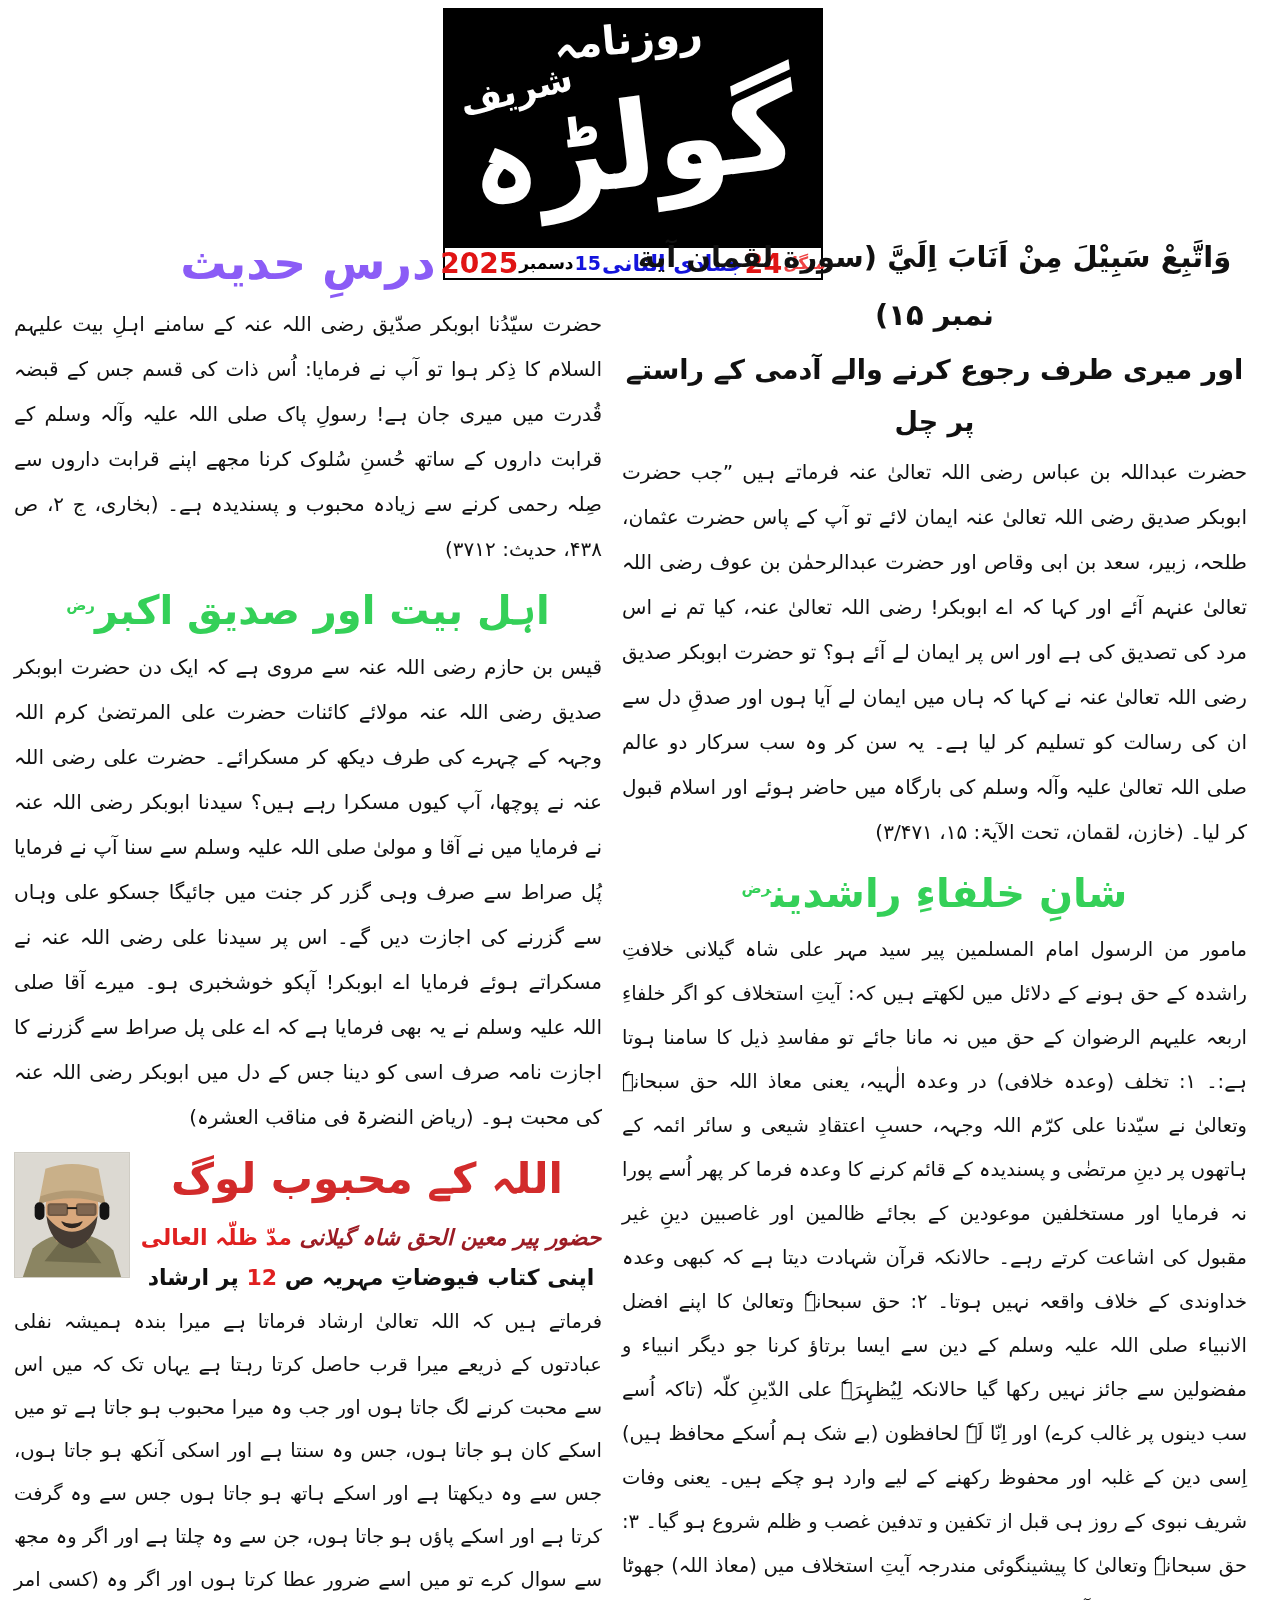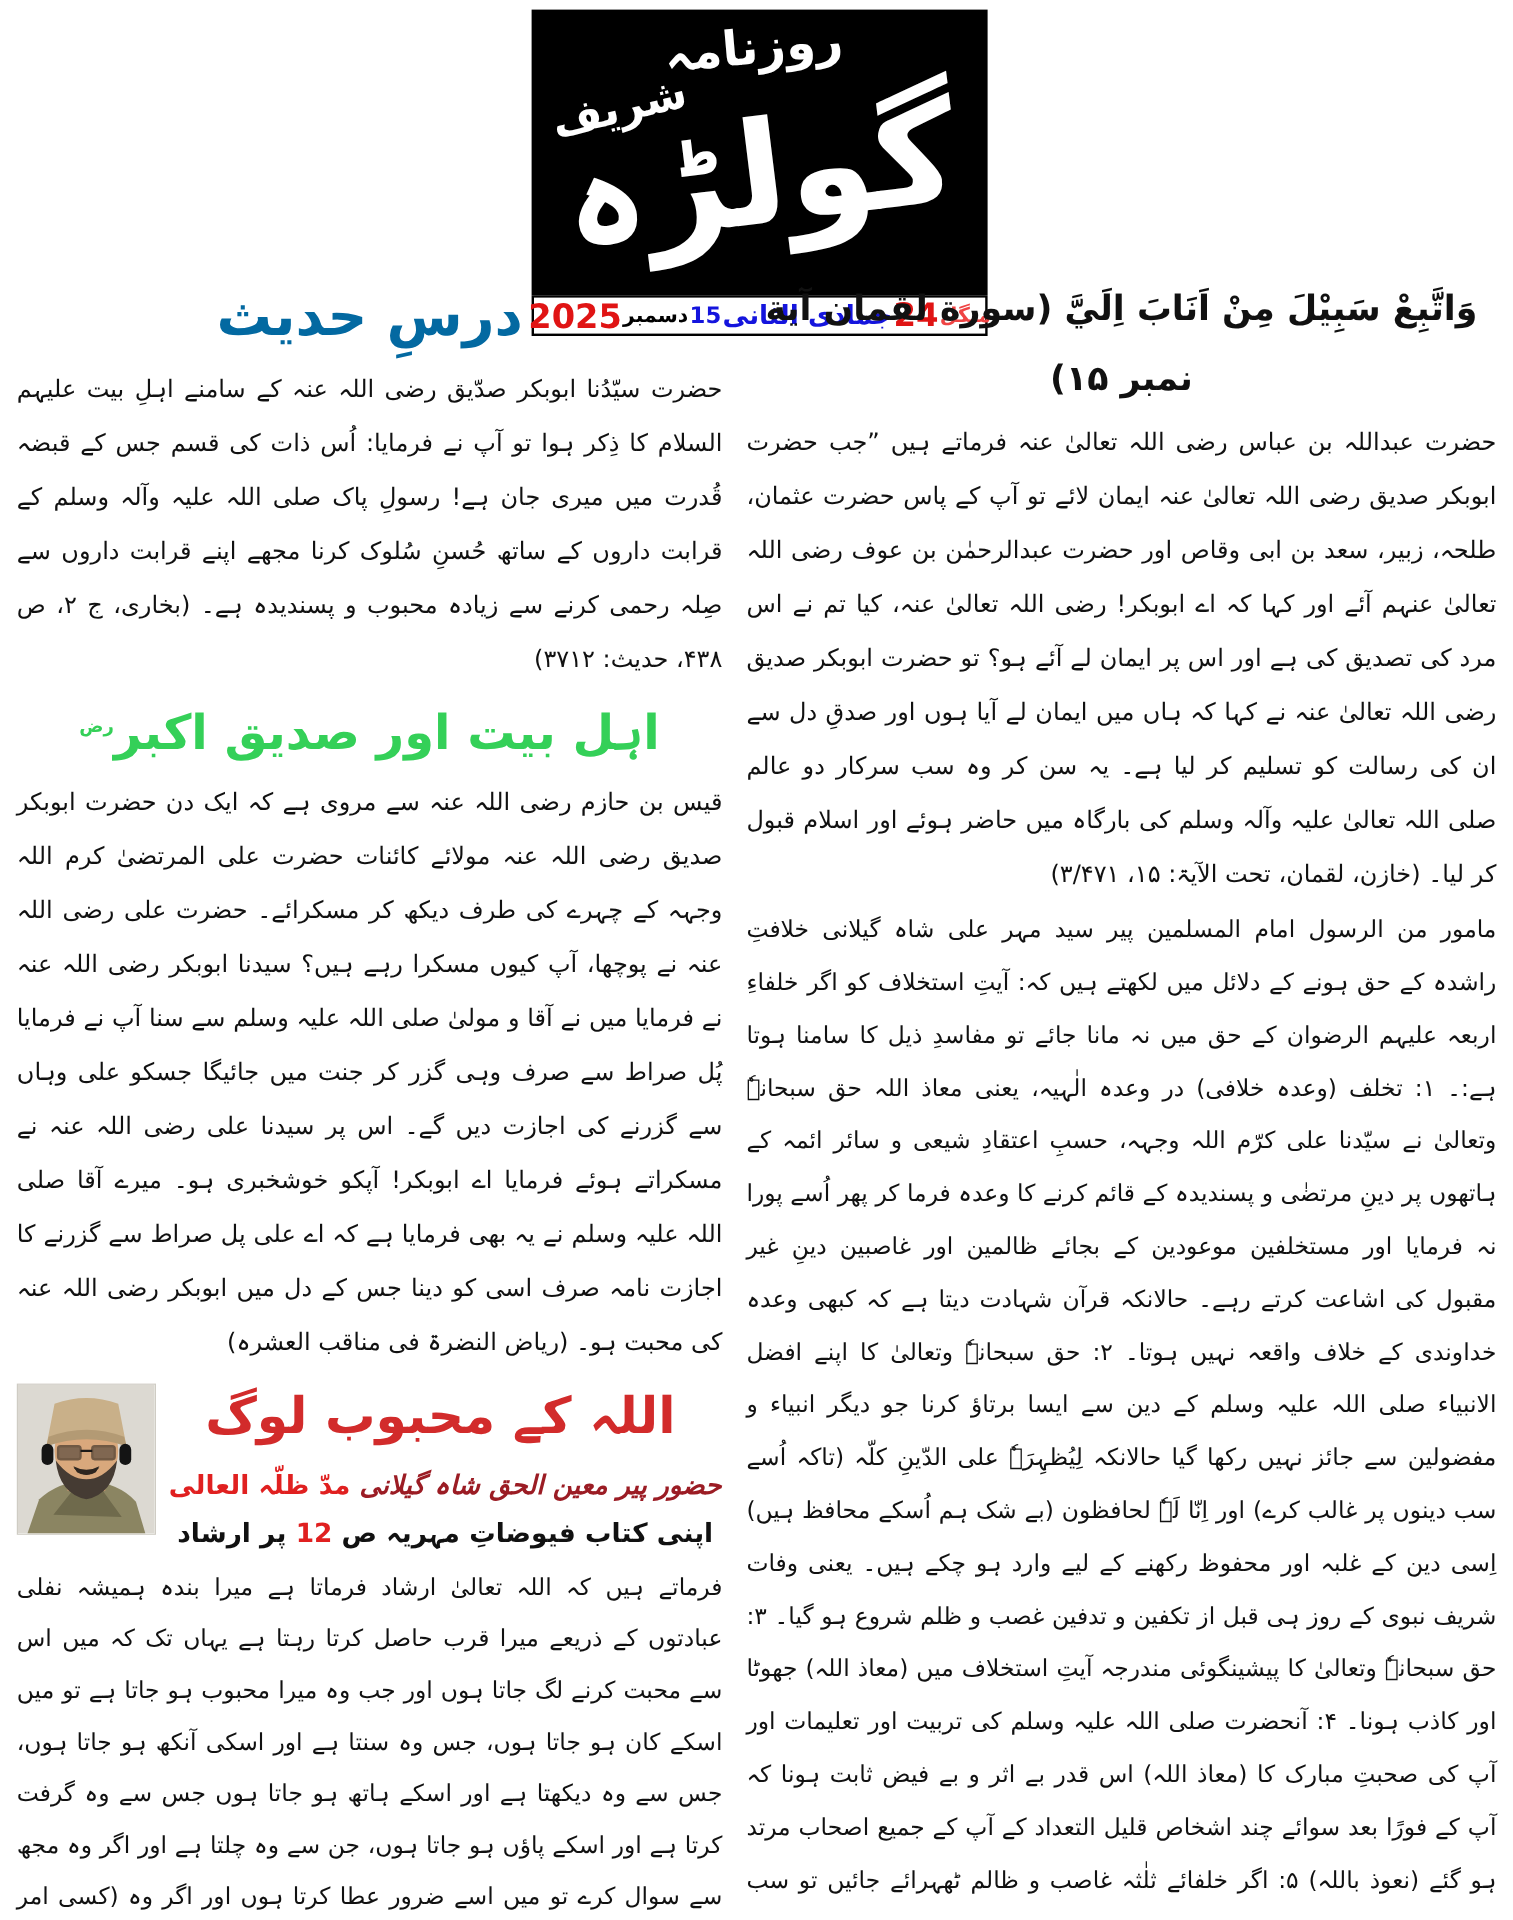--- a/index.html
+++ b/index.html
@@ -20,21 +20,21 @@
   .datebar .wd{font-size:17px;font-weight:bold;color:#ef4444;}
   .datebar .hd{font-size:27px;font-weight:bold;color:#e01414;}
   .datebar .hm{font-size:22px;font-weight:bold;color:#1414dd;}
   .datebar .gd{font-size:19px;font-weight:bold;color:#1414dd;}
   .datebar .gm{font-size:17px;font-weight:bold;color:#000;}
   .datebar .yr{font-size:28px;font-weight:bold;color:#e01414;}
   
   .col{position:absolute;top:226px;direction:rtl;}
   .col-left{left:14px;width:588px;}
   .col-right{left:622px;width:625px;}
-  .h-blue{color:#0369a1;font-size:46px;font-weight:bold;text-align:center;line-height:74px;margin:0;}
+  .h-blue{color:#8b5cf6;font-size:46px;font-weight:bold;text-align:center;line-height:74px;margin:0;}
   .h-green{color:#34d058;font-size:40px;font-weight:bold;text-align:center;line-height:66px;margin:0;}
   .h-red{color:#d22b2b;font-size:42px;font-weight:bold;text-align:center;line-height:62px;margin:8px;}
   sup.hon{font-size:15px;color:inherit;}
   .verse{font-size:29px;font-weight:bold;text-align:center;line-height:58px;margin:2px 0 0;}
   .trans{font-size:27px;font-weight:bold;text-align:center;line-height:52px;margin:0;}
   .body-txt{font-size:20px;line-height:45px;text-align:justify;margin:2px 0 0;}
   .body-sm{font-size:19.5px;line-height:44px;}
   
   .mehboob{margin-top:4px;min-height:132px;}
   .photo{float:left;width:116px;height:126px;margin:4px 10px 2px 0;border:1px solid #cfccc4;box-sizing:border-box;}
@@ -58,21 +58,23 @@
     <span class="wd">منگل</span>
     <span class="hd">24</span>
     <span class="hm">جمادی الثانی</span>
     <span class="gd">15</span>
     <span class="gm">دسمبر</span>
     <span class="yr">2025</span>
   </div>
 
   <div class="col col-right">
     <p class="verse">وَاتَّبِعْ سَبِيْلَ مِنْ اَنَابَ اِلَيَّ (سورة لقمان آية نمبر ۱۵)</p>
+    <p class="trans">اور میری طرف رجوع کرنے والے آدمی کے راستے پر چل</p>
     <p class="body-txt">حضرت عبداللہ بن عباس رضی اللہ تعالیٰ عنہ فرماتے ہیں ”جب حضرت ابوبکر صدیق رضی اللہ تعالیٰ عنہ ایمان لائے تو آپ کے پاس حضرت عثمان، طلحہ، زبیر، سعد بن ابی وقاص اور حضرت عبدالرحمٰن بن عوف رضی اللہ تعالیٰ عنہم آئے اور کہا کہ اے ابوبکر! رضی اللہ تعالیٰ عنہ، کیا تم نے اس مرد کی تصدیق کی ہے اور اس پر ایمان لے آئے ہو؟ تو حضرت ابوبکر صدیق رضی اللہ تعالیٰ عنہ نے کہا کہ ہاں میں ایمان لے آیا ہوں اور صدقِ دل سے ان کی رسالت کو تسلیم کر لیا ہے۔ یہ سن کر وہ سب سرکار دو عالم صلی اللہ تعالیٰ علیہ وآلہ وسلم کی بارگاہ میں حاضر ہوئے اور اسلام قبول کر لیا۔ (خازن، لقمان، تحت الآیۃ: ۱۵، ۳/۴۷۱)</p>
+    <h2 class="h-green"><span>شانِ خلفاءِ راشدین</span><sup class="hon">رض</sup></h2>
     <p class="body-txt body-sm">مامور من الرسول امام المسلمین پیر سید مہر علی شاہ گیلانی خلافتِ راشدہ کے حق ہونے کے دلائل میں لکھتے ہیں کہ: آیتِ استخلاف کو اگر خلفاءِ اربعہ علیہم الرضوان کے حق میں نہ مانا جائے تو مفاسدِ ذیل کا سامنا ہوتا ہے:۔ ۱: تخلف (وعدہ خلافی) در وعدہ الٰہیہ، یعنی معاذ اللہ حق سبحانہٗ وتعالیٰ نے سیّدنا علی کرّم اللہ وجہہ، حسبِ اعتقادِ شیعی و سائر ائمہ کے ہاتھوں پر دینِ مرتضٰی و پسندیدہ کے قائم کرنے کا وعدہ فرما کر پھر اُسے پورا نہ فرمایا اور مستخلفین موعودین کے بجائے ظالمین اور غاصبین دینِ غیر مقبول کی اشاعت کرتے رہے۔ حالانکہ قرآن شہادت دیتا ہے کہ کبھی وعدہ خداوندی کے خلاف واقعہ نہیں ہوتا۔ ۲: حق سبحانہٗ وتعالیٰ کا اپنے افضل الانبیاء صلی اللہ علیہ وسلم کے دین سے ایسا برتاؤ کرنا جو دیگر انبیاء و مفضولین سے جائز نہیں رکھا گیا حالانکہ لِیُظہِرَہٗ علی الدّینِ کلّہ (تاکہ اُسے سب دینوں پر غالب کرے) اور اِنّا لَہٗ لحافظون (بے شک ہم اُسکے محافظ ہیں) اِسی دین کے غلبہ اور محفوظ رکھنے کے لیے وارد ہو چکے ہیں۔ یعنی وفات شریف نبوی کے روز ہی قبل از تکفین و تدفین غصب و ظلم شروع ہو گیا۔ ۳: حق سبحانہٗ وتعالیٰ کا پیشینگوئی مندرجہ آیتِ استخلاف میں (معاذ اللہ) جھوٹا اور کاذب ہونا۔ ۴: آنحضرت صلی اللہ علیہ وسلم کی تربیت اور تعلیمات اور آپ کی صحبتِ مبارک کا (معاذ اللہ) اس قدر بے اثر و بے فیض ثابت ہونا کہ آپ کے فورًا بعد سوائے چند اشخاص قلیل التعداد کے آپ کے جمیع اصحاب مرتد ہو گئے (نعوذ باللہ) ۵: اگر خلفائے ثلٰثہ غاصب و ظالم ٹھہرائے جائیں تو سب روایات واردہ در مدح و ثنائے مہاجرینِ اوّلین واہلِ بیعتِ شجرہ وانصار جو اِن خلفاء کے معاون و ناصر تھے (معاذ اللہ) بے معنی اور غلط ہوں گی۔ اور کلامِ الٰہی میں تدلیس ماننا پڑے گی۔ حالانکہ اللہ تعالیٰ تدلیس سے منزّہ ہے۔ ایسے ہی وہ آیات واحادیث جو بالخصوص شخصی طور پر فردًا فردًا اِن خلفاء کے بارہ میں ہیں وہ بھی غلط ہو جائیں گی۔ (تصفیہ مابین سنی وشیعہ صفحہ نمبر ۱۷،۱۸)</p>
   </div>
 
   <div class="col col-left">
     <h1 class="h-blue">درسِ حدیث</h1>
     <p class="body-txt">حضرت سیّدُنا ابوبکر صدّیق رضی اللہ عنہ کے سامنے اہلِ بیت علیہم السلام کا ذِکر ہوا تو آپ نے فرمایا: اُس ذات کی قسم جس کے قبضہ قُدرت میں میری جان ہے! رسولِ پاک صلی اللہ علیہ وآلہ وسلم کے قرابت داروں کے ساتھ حُسنِ سُلوک کرنا مجھے اپنے قرابت داروں سے صِلہ رحمی کرنے سے زیادہ محبوب و پسندیدہ ہے۔ (بخاری، ج ۲، ص ۴۳۸، حدیث: ۳۷۱۲)</p>
     <h2 class="h-green"><span>اہل بیت اور صدیق اکبر</span><sup class="hon">رض</sup></h2>
     <p class="body-txt">قیس بن حازم رضی اللہ عنہ سے مروی ہے کہ ایک دن حضرت ابوبکر صدیق رضی اللہ عنہ مولائے کائنات حضرت علی المرتضیٰ کرم اللہ وجہہ کے چہرے کی طرف دیکھ کر مسکرائے۔ حضرت علی رضی اللہ عنہ نے پوچھا، آپ کیوں مسکرا رہے ہیں؟ سیدنا ابوبکر رضی اللہ عنہ نے فرمایا میں نے آقا و مولیٰ صلی اللہ علیہ وسلم سے سنا آپ نے فرمایا پُل صراط سے صرف وہی گزر کر جنت میں جائیگا جسکو علی وہاں سے گزرنے کی اجازت دیں گے۔ اس پر سیدنا علی رضی اللہ عنہ نے مسکراتے ہوئے فرمایا اے ابوبکر! آپکو خوشخبری ہو۔ میرے آقا صلی اللہ علیہ وسلم نے یہ بھی فرمایا ہے کہ اے علی پل صراط سے گزرنے کا اجازت نامہ صرف اسی کو دینا جس کے دل میں ابوبکر رضی اللہ عنہ کی محبت ہو۔ (ریاض النضرۃ فی مناقب العشرہ)</p>
 
     <div class="mehboob">

